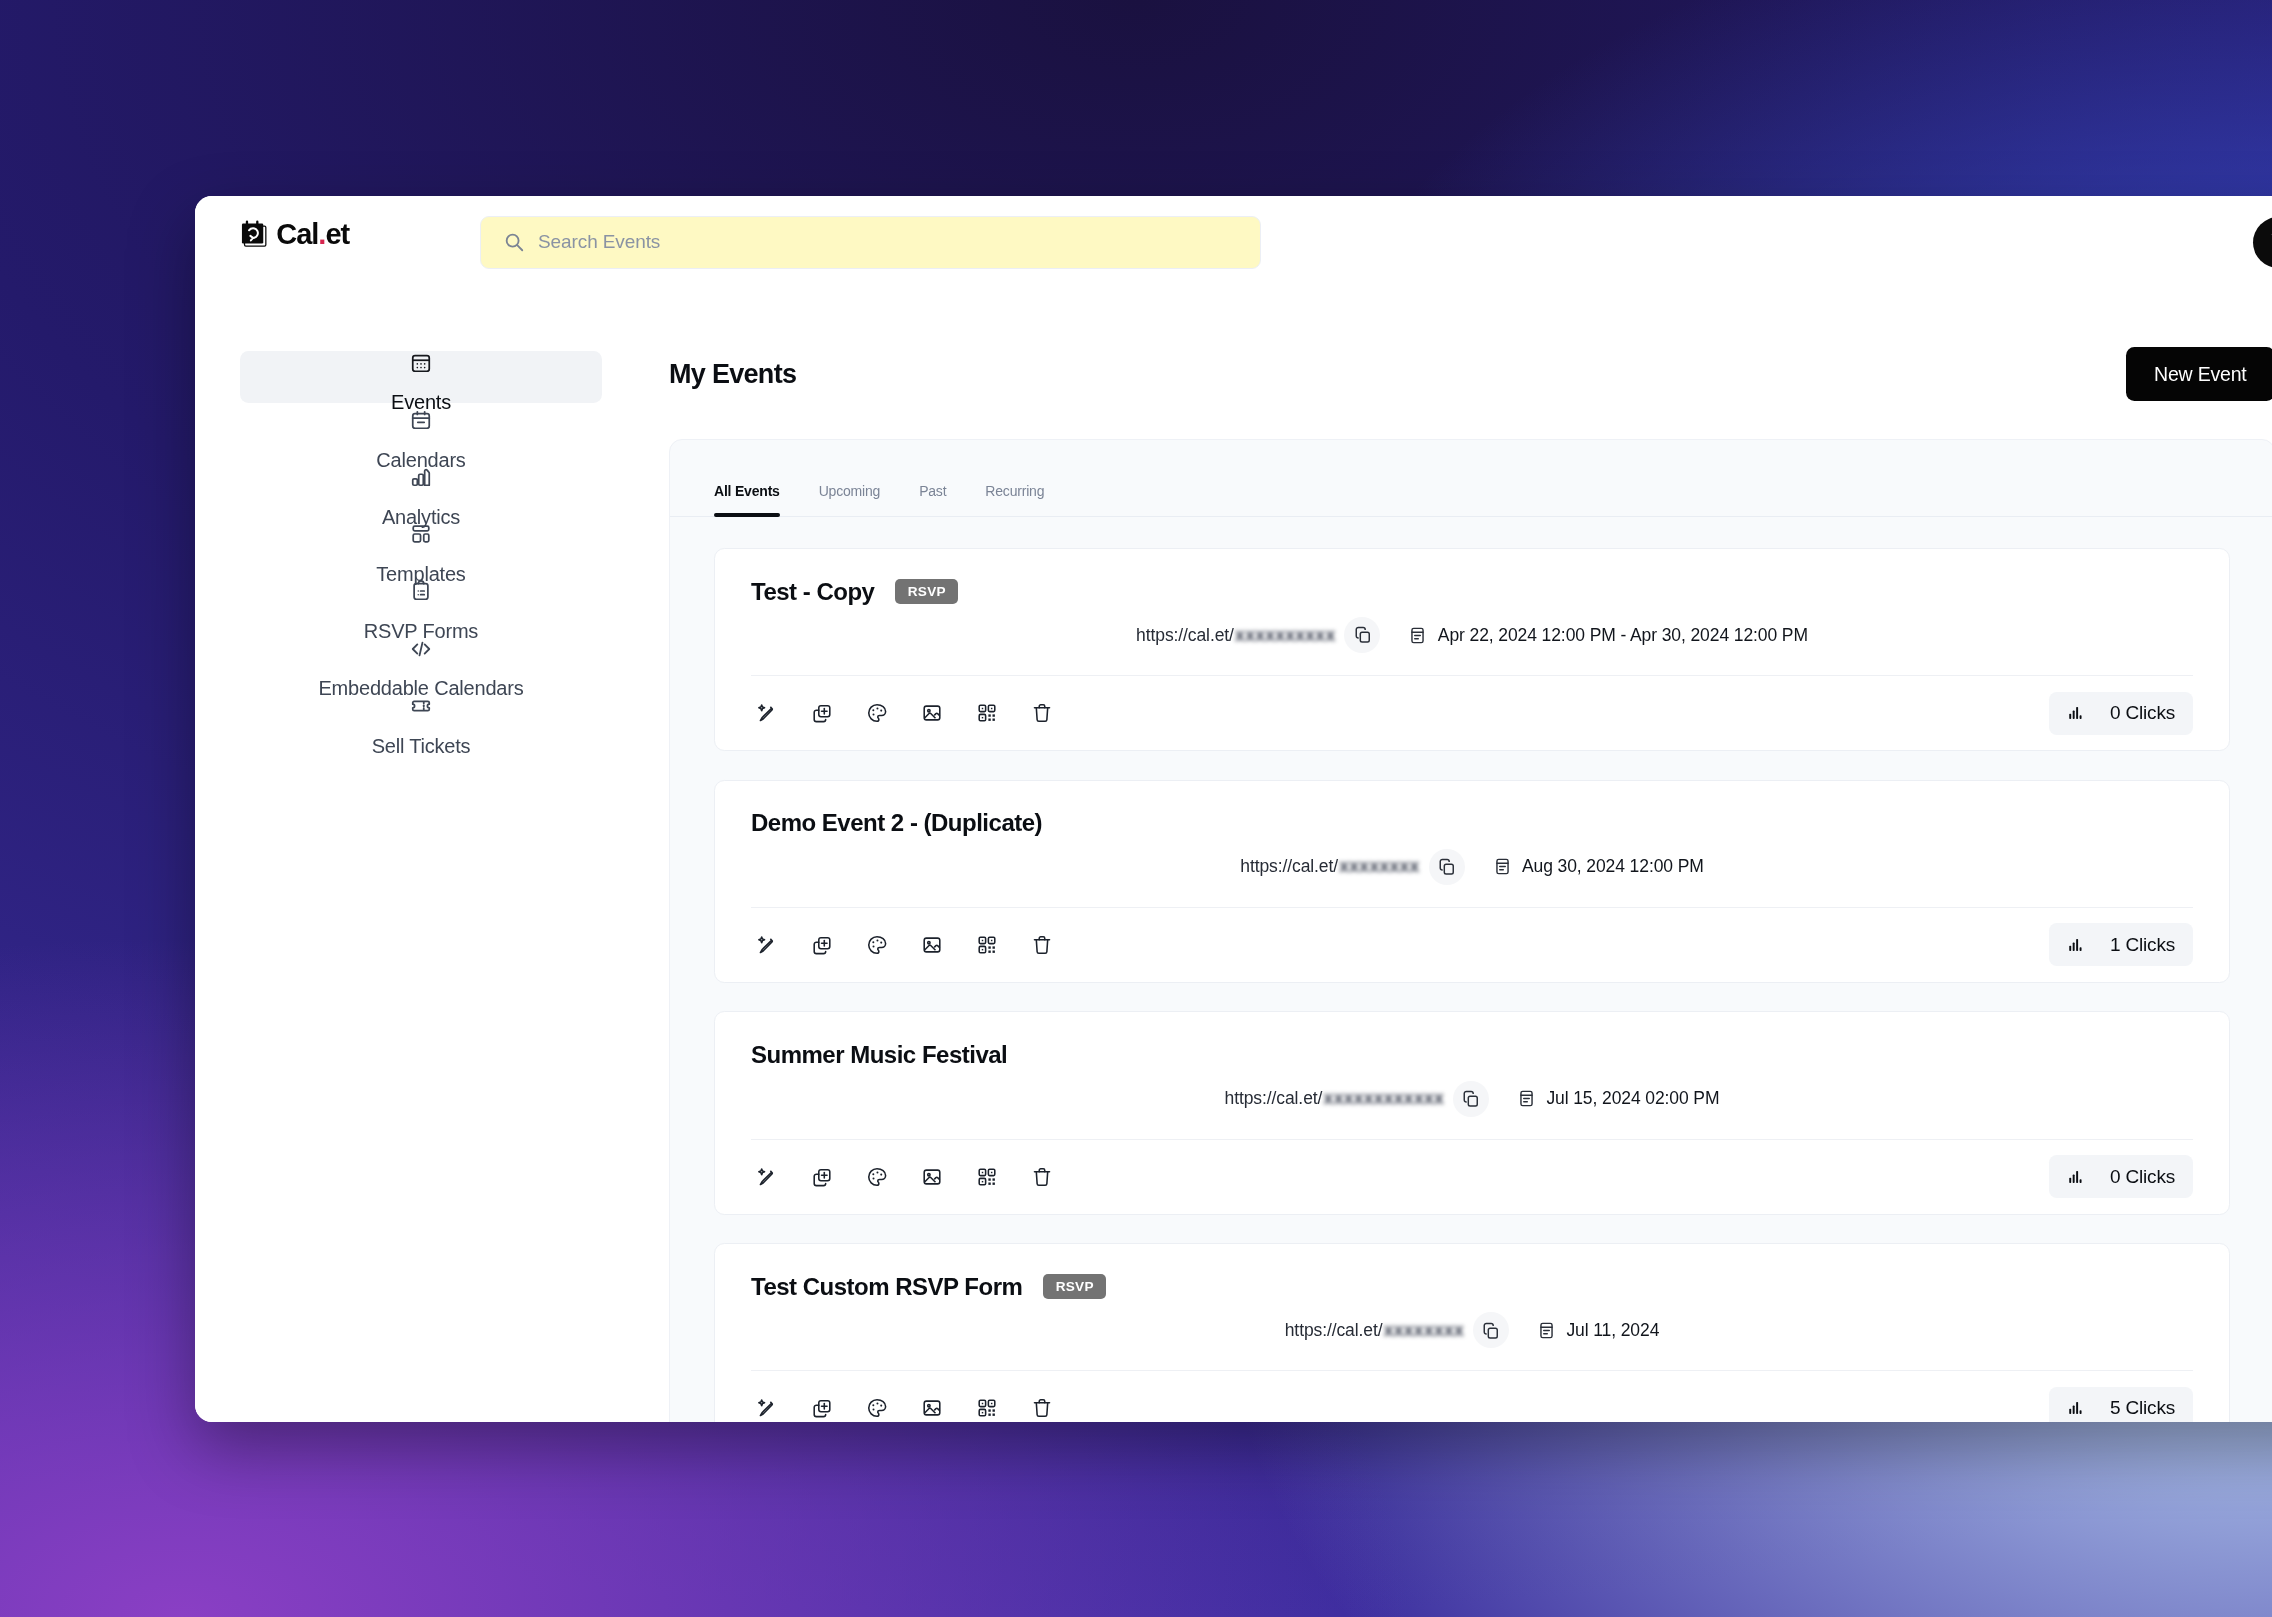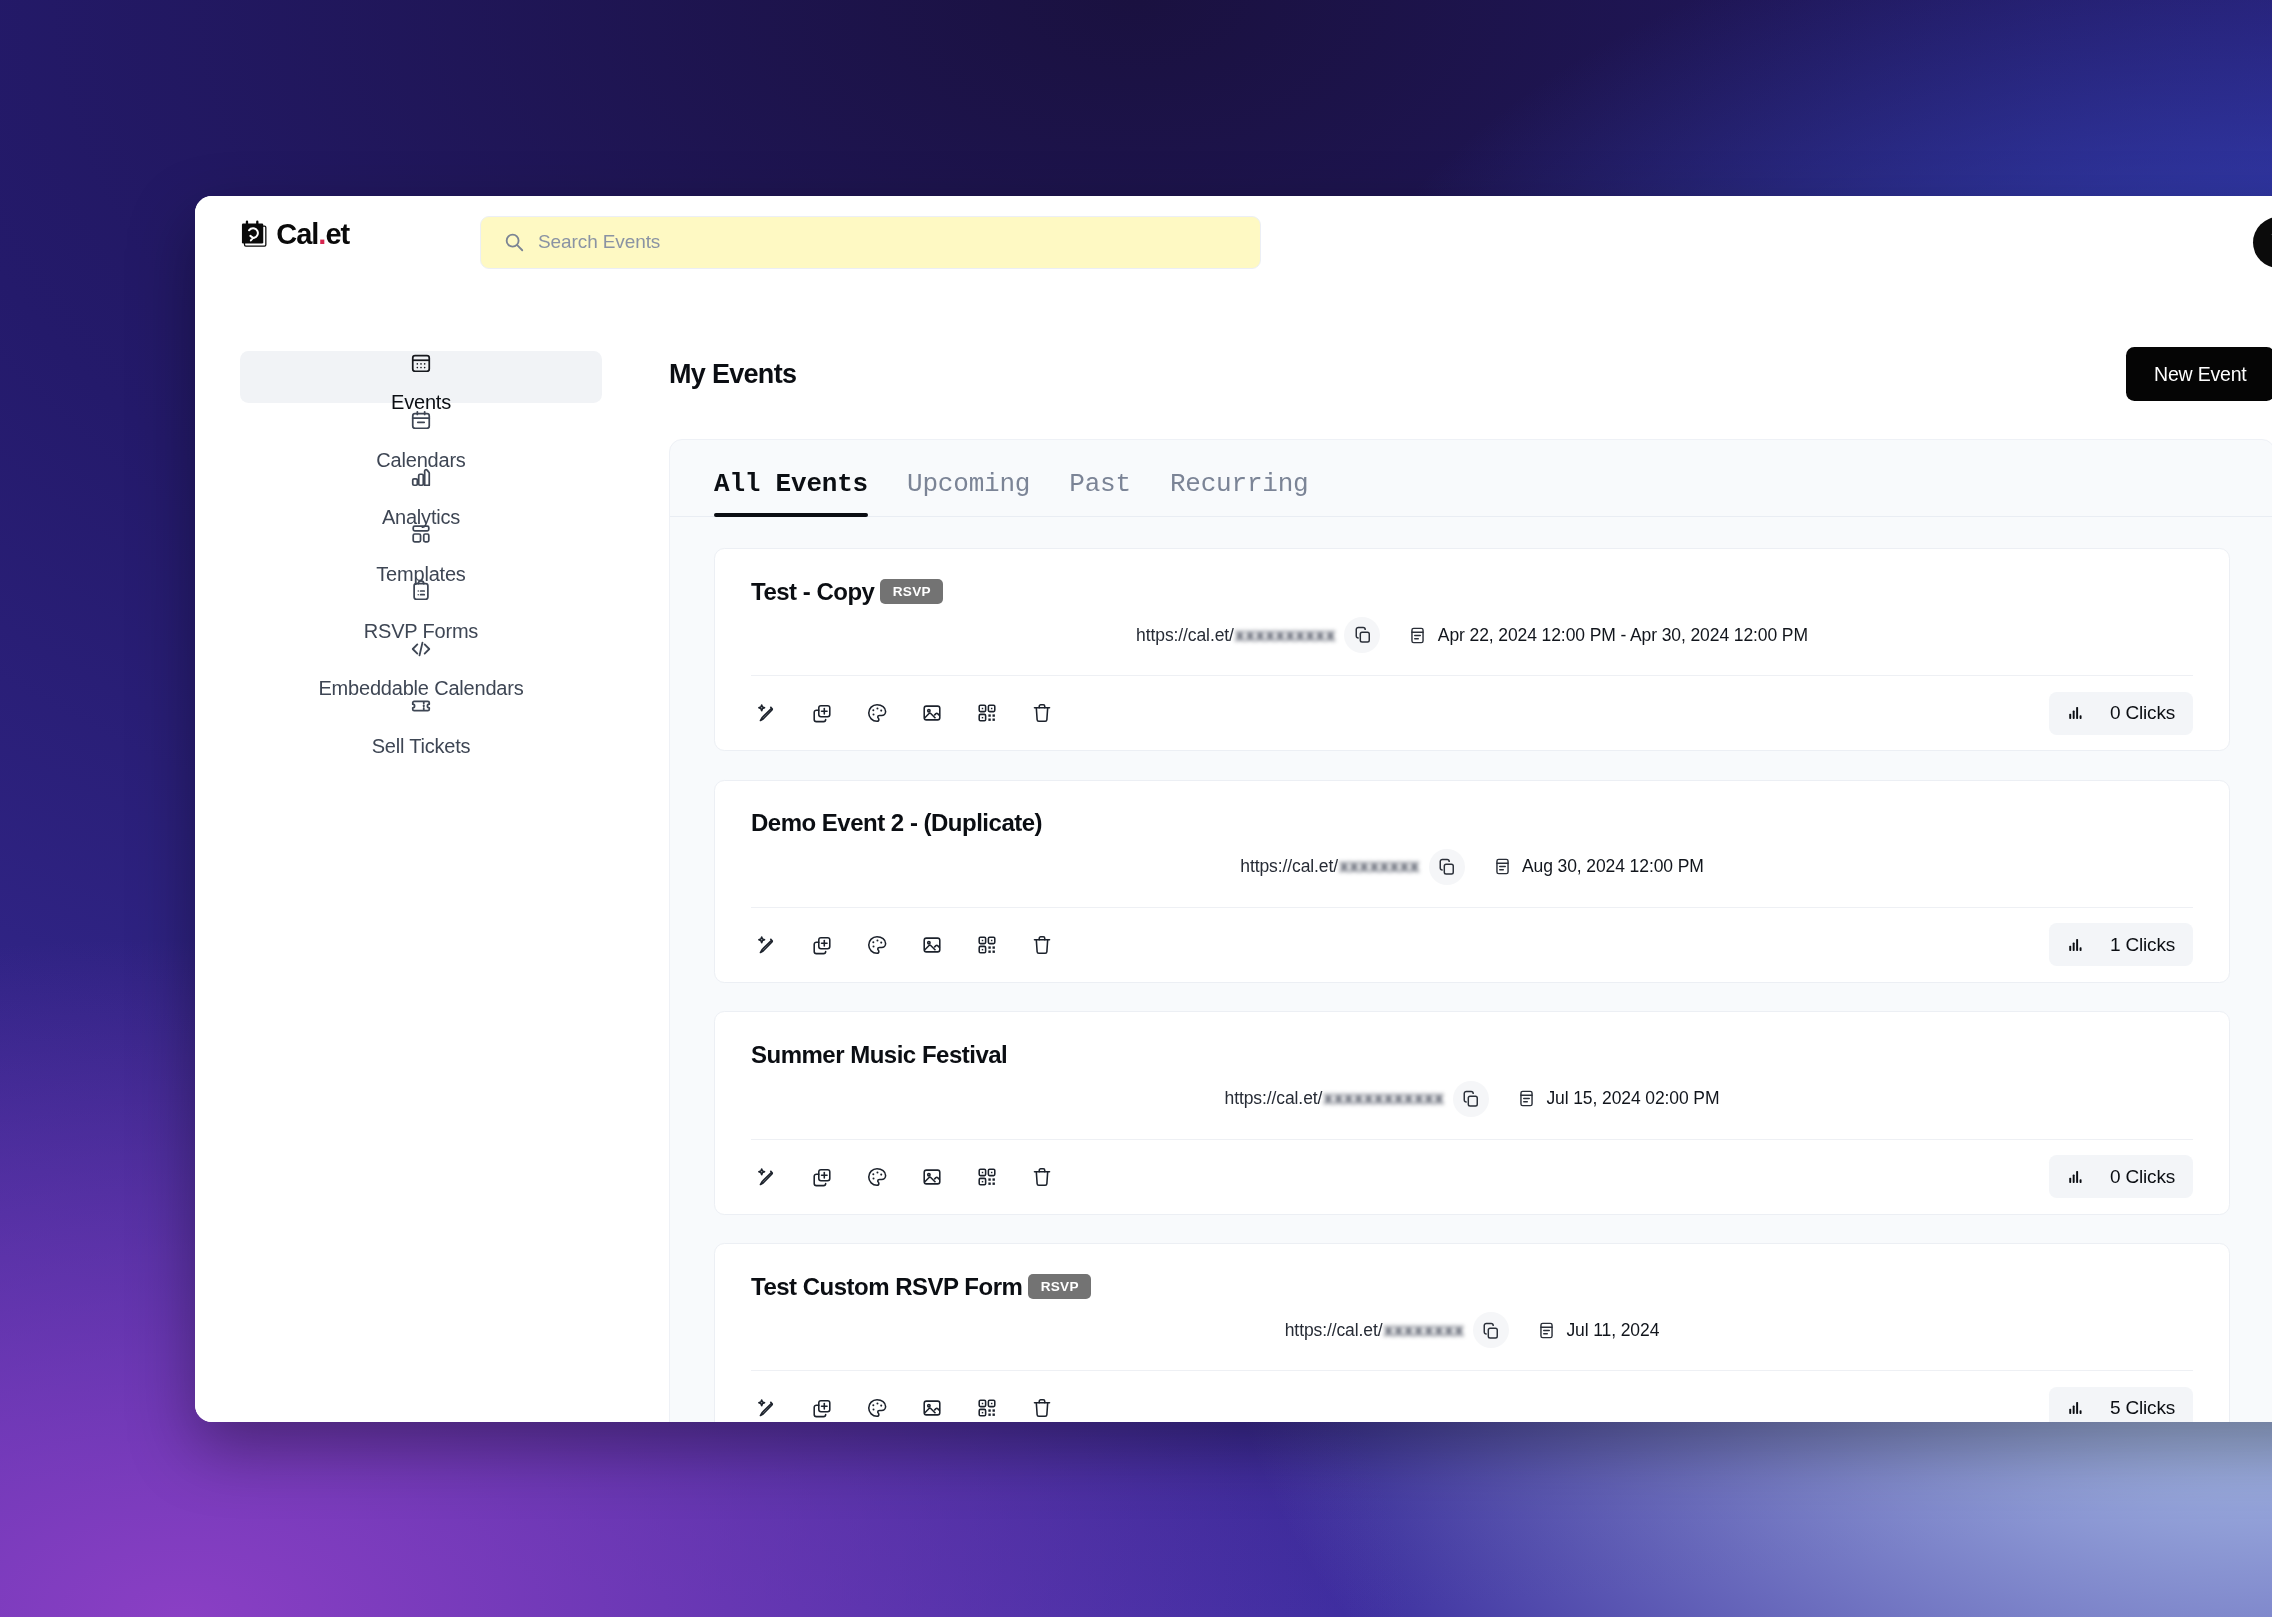--- a/index.html
+++ b/index.html
@@ -182,27 +182,26 @@
   .tabs {
     display: flex;
     align-items: flex-end;
     gap: 0;
     padding: 0 44px;
     border-bottom: 0.6px solid #e9edf3;
     height: 77px;
   }
   .tab {
     position: relative;
-    font-size: 26px;
+    font-size: 14px;
     color: #7b8496;
     letter-spacing: -0.2px;
     padding: 0 19.5px 17px 19.5px;
     cursor: pointer;
     white-space: nowrap;
-    font-family: Liberation Mono, monospace;
   }
   .tab:first-child { padding-left: 0; }
   .tab.active { color: #0b0e13; font-weight: 600; }
   .tab.active::after {
     content: "";
     position: absolute;
     left: 0; right: 19.5px; bottom: -0.6px;
     height: 3.2px;
     background: #0b0e13;
     border-radius: 1.9px;
@@ -215,21 +214,21 @@
     background: #ffffff;
     border: 0.6px solid #eceff4;
     border-radius: 10.4px;
     margin-bottom: 28.5px;
     padding: 28.5px 36px 0 36px;
   }
 
   .ev-title-row {
     display: flex;
     align-items: center;
-    gap: 6px;
+    gap: 21px;
     margin-bottom: 11.7px;
   }
   .ev-title {
     font-size: 24px;
     font-weight: 700;
     letter-spacing: -0.5px;
     color: #0b0e13;
     white-space: nowrap;
   }
   .rsvp-badge {

